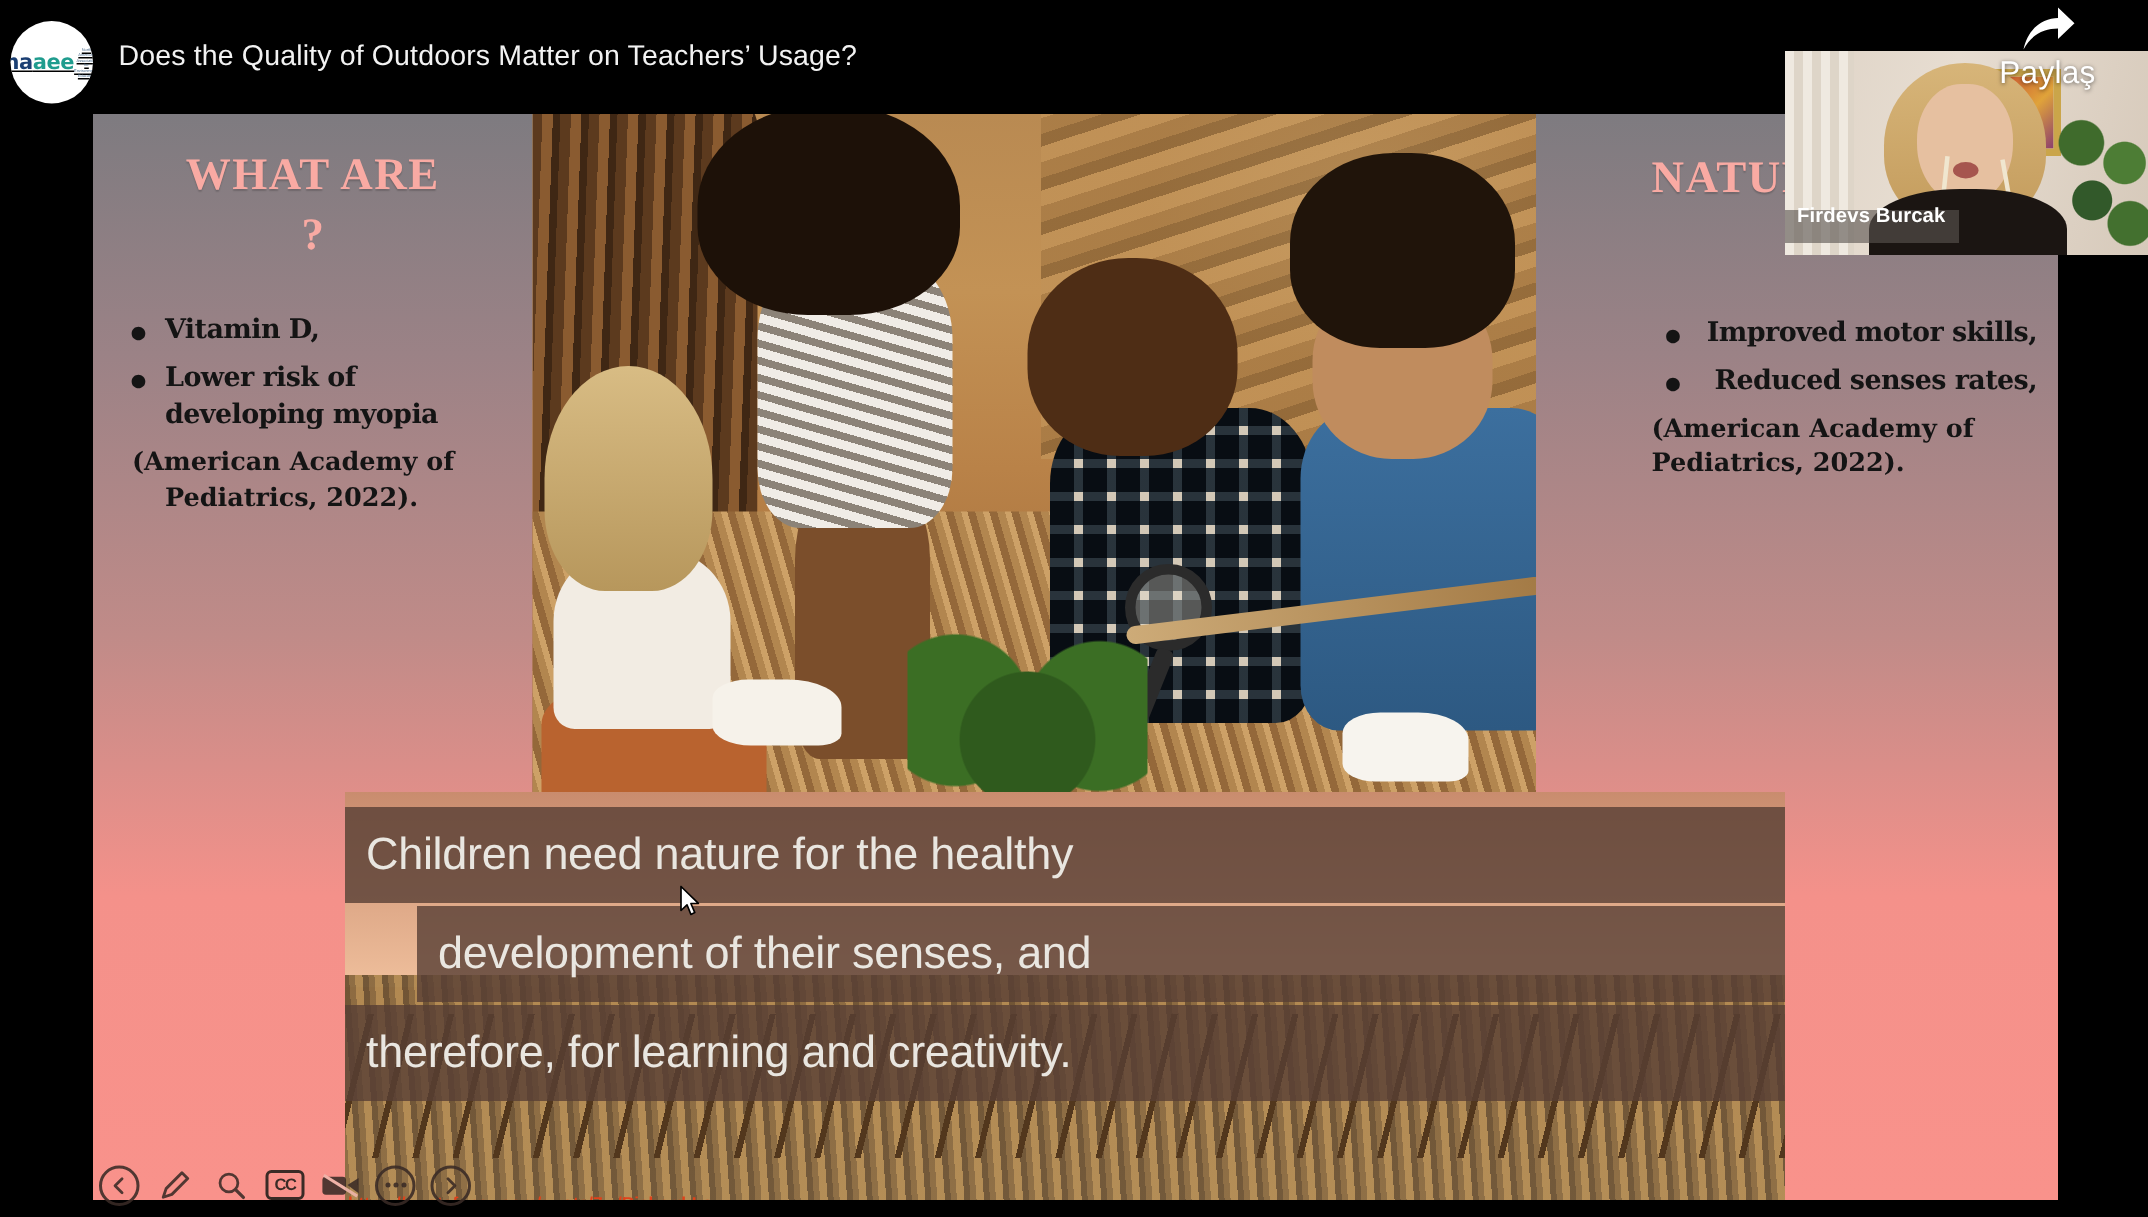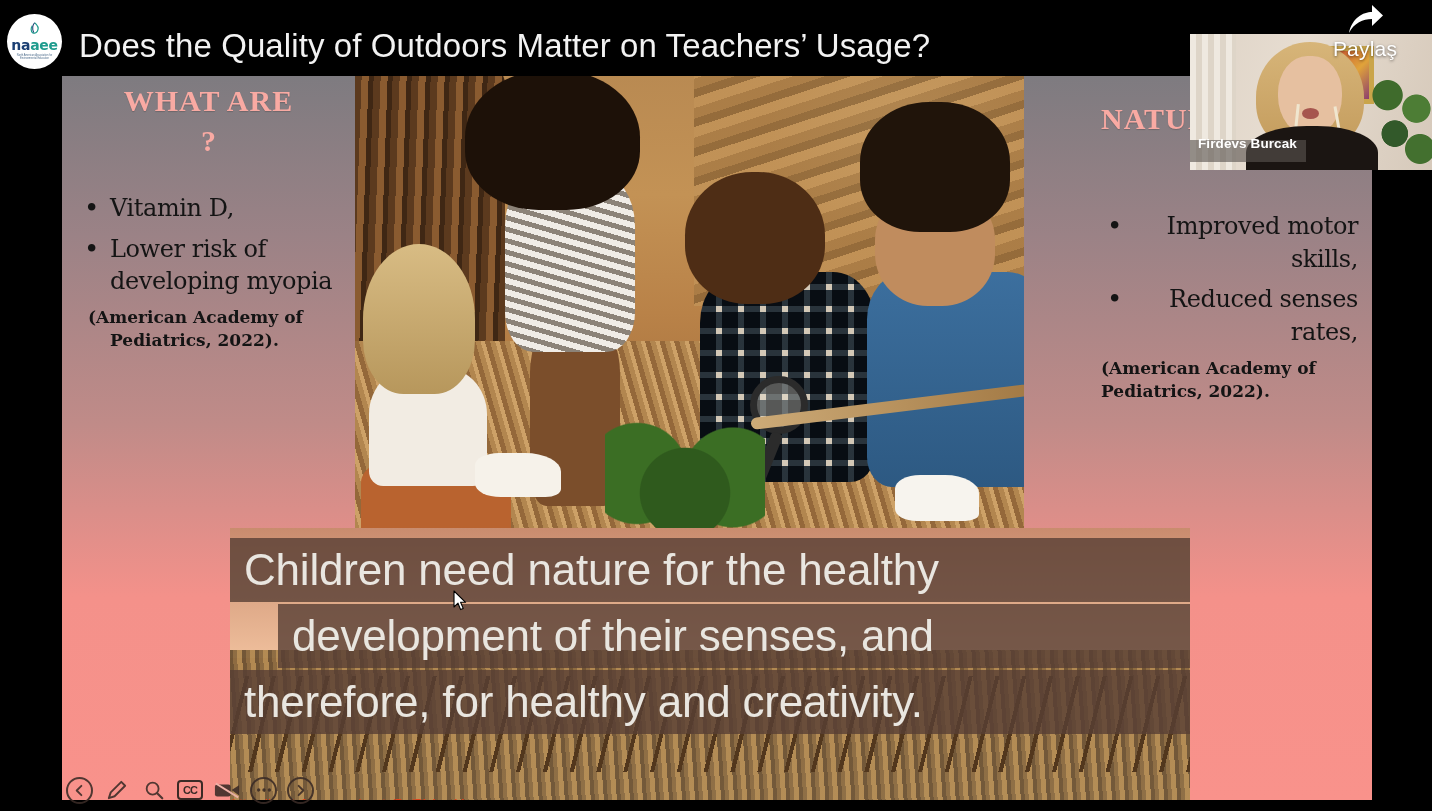--- a/index.html
+++ b/index.html
@@ -12,37 +12,38 @@
   #app { position: relative; width: 1432px; height: 811px; background: #000; }
 
   
   .topbar {
     position: absolute; left: 0; top: 0; width: 1432px; height: 76px;
     background: #000; display: flex; align-items: center;
   }
   .logo-badge {
     position: absolute; left: 7px; top: 14px; width: 55px; height: 55px;
     border-radius: 50%; background: #fff;
-    display: flex; flex-direction: column; align-items: center; justify-content: center;
-    overflow: hidden;
+    display: flex; flex-direction: row; align-items: center; justify-content: center;
+    overflow: hidden;
+    text-decoration: underline;
   }
   .logo-leaf { width: 15px; height: 15px; margin-bottom: 1px; }
   .logo-word {
     font-size: 14px; font-weight: bold; letter-spacing: -0.3px;
     line-height: 1; font-family: "DejaVu Sans", sans-serif;
   }
   .logo-word .c1 { color: #1b3f73; }
   .logo-word .c2 { color: #1f9c8e; }
   .logo-sub {
     font-size: 2.6px; color: #4a6a8a; text-align: center;
     line-height: 1.35; margin-top: 1.5px; width: 50px;
   }
   .deck-title {
     position: absolute; left: 79px; top: 27px;
-    font-size: 33px; color: #f2f2f2; font-weight: 400;
+    font-size: 19px; color: #f2f2f2; font-weight: 400;
     letter-spacing: 0.1px; white-space: nowrap;
   }
 
   
   .slide {
     position: absolute; left: 62px; top: 76px; width: 1310px; height: 724px;
     background: linear-gradient(to bottom, #7e7b80 0%, #9b8286 22%, #c08b88 48%, #f4918a 72%, #f9928b 100%);
     overflow: hidden;
   }
 
@@ -53,29 +54,29 @@
     font-family: "DejaVu Serif", serif;
   }
   .col-left  { left: 0; }
   .col-right { right: 0; }
 
   .col-heading {
     font-size: 30px; font-weight: bold; color: #f9aaa3;
     letter-spacing: 1px; text-align: center; font-family: "Liberation Serif", serif;
     text-shadow: 0 1px 1px rgba(0,0,0,.18);
   }
-  .col-left .col-heading { margin-top: 8px; }
+  .col-left .col-heading { margin-top: 24px; }
   .col-left .qmark { font-size: 30px; font-weight: bold; color: #f9aaa3; text-align: center; margin-top: 6px; font-family: "Liberation Serif", serif;}
   .col-right .col-heading { margin-top: 26px; text-align: left; padding-left: 8px; }
 
   .bullets { list-style: none; margin-top: 34px; }
   .col-right .bullets { margin-top: 74px; }
   .bullets li {
     position: relative; padding-left: 34px; margin-bottom: 8px;
-    font-size: 24px; line-height: 1.36; color: #141414; font-weight: 400;
+    font-size: 18px; line-height: 1.36; color: #141414; font-weight: 700;
     font-family: "DejaVu Serif", serif; letter-spacing: -0.4px;
   }
   .bullets li::before {
     content: "\2022"; position: absolute; left: 8px; top: -1px; font-size: 26px; color: #141414;
   }
   .col-right .bullets li { padding-left: 40px; text-align: right; }
   .col-right .bullets li::before { left: 14px; }
 
   .cite {
     font-size: 17px; line-height: 1.38; color: #141414; font-weight: 600;
@@ -146,21 +147,21 @@
   }
   .quote-fence {
     position: absolute; left: 0; bottom: 28px; width: 100%; height: 96px;
     background: repeating-linear-gradient(-76deg, #52371d 0 4px, transparent 4px 26px);
   }
   .quote-sky { position: absolute; left: 0; top: 0; width: 100%; height: 130px; background: linear-gradient(#c98c6e, #efbf9c); }
   .quote-line {
     position: absolute; left: 0; width: 960px; height: 64px;
     background: rgba(88, 62, 52, 0.80);
     display: flex; align-items: center;
-    color: #e9e6e0; font-size: 44px; font-weight: 400;
+    color: #e9e6e0; font-size: 30px; font-weight: 400;
     letter-spacing: -0.2px; padding-left: 14px; white-space: nowrap;
     font-family: "Liberation Sans", sans-serif;
   }
   .ql1 { top: 10px; }
   .ql2 { top: 76px; margin-left: 48px; }
   .ql3 { top: 142px; }
 
   .src-url {
     position: absolute; left: 2px; top: 268px; width: 250px;
     font-size: 11.5px; line-height: 1.28; font-weight: bold;
@@ -300,21 +301,21 @@
       <div class="cite">(American Academy of Pediatrics, 2022).</div>
     </div>
 
     <div class="quote-area">
       <div class="quote-sky"></div>
       <div class="quote-field"></div>
       <div class="quote-fence"></div>
 
       <div class="quote-line ql1">Children need nature for the healthy</div>
       <div class="quote-line ql2">development of their senses, and</div>
-      <div class="quote-line ql3">therefore, for healthy and creativity.</div>
+      <div class="quote-line ql3">therefore, for learning and creativity.</div>
 
       <a class="src-url" href="#">https://quotefancy.com/quote/7.../Richard-Louv-Children-need-nature-for-the-healthy-development-of-their...and</a>
     </div>
   </div>
 
   <div class="toolbar">
     <div class="tb-btn tb-circle">
       <svg width="15" height="15" viewBox="0 0 16 16">
         <path d="M10 3 L5 8 L10 13" fill="none" stroke="#3a2b26" stroke-width="2" stroke-linecap="round" stroke-linejoin="round"></path>
       </svg>

